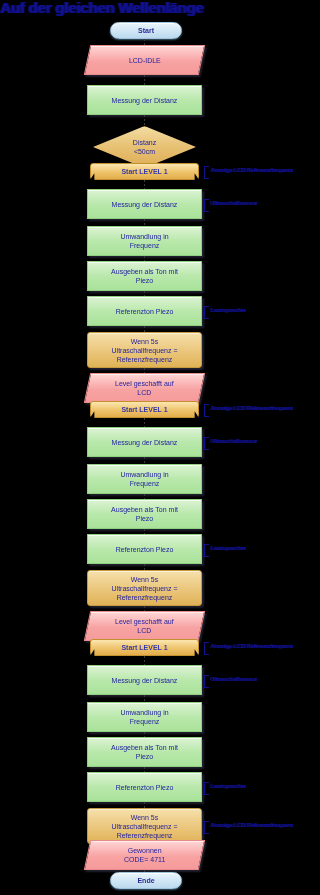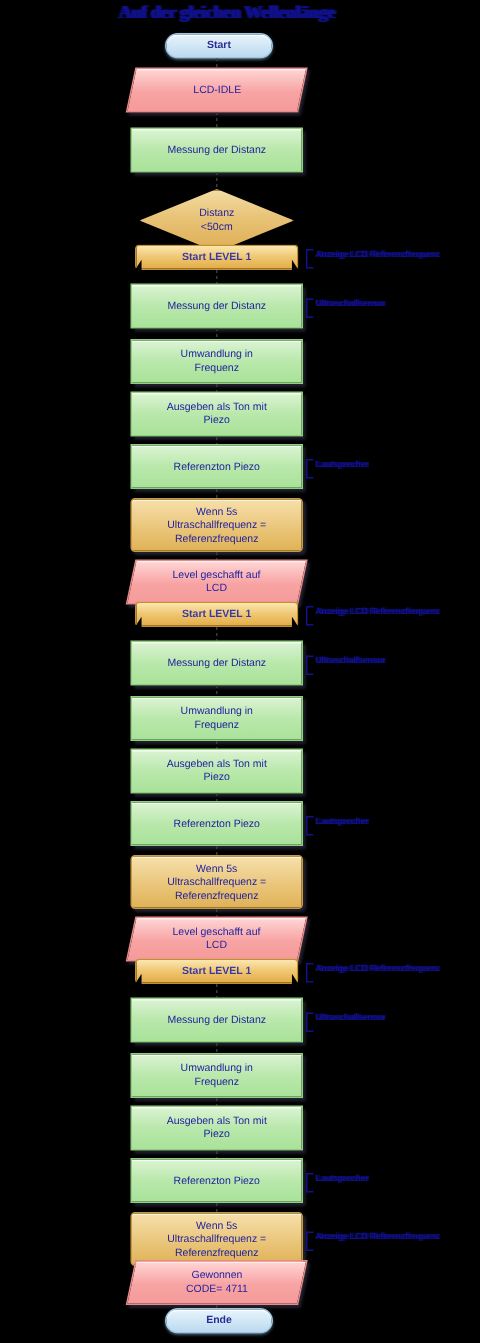--- a/index.html
+++ b/index.html
@@ -8,28 +8,27 @@
     font-family:"Liberation Sans", sans-serif;
     color:#1a1a8c;
     overflow:hidden;
     position:relative;
   }
   #chart{position:relative;width:302px;height:895px;}
 
   
   .title{
     position:absolute;left:0;top:2px;width:302px;
-    text-align:center;
-    font-size:12px;font-weight:bold;
+    text-align:left;
+    font-size:15px;font-weight:bold;
     color:#10108e;
     letter-spacing:-0.2px;
     text-shadow:1px 0 0 rgba(20,20,150,.75), -1px 0 0 rgba(20,20,150,.55), 2px 0 0 rgba(20,20,150,.35);
     white-space:nowrap;
     line-height:12px;
-    font-family:Liberation Serif, serif;
   }
 
   
   .node{
     position:absolute;
     box-sizing:border-box;
     display:flex;align-items:center;justify-content:center;
     text-align:center;
     font-size:7px;
     line-height:9px;

